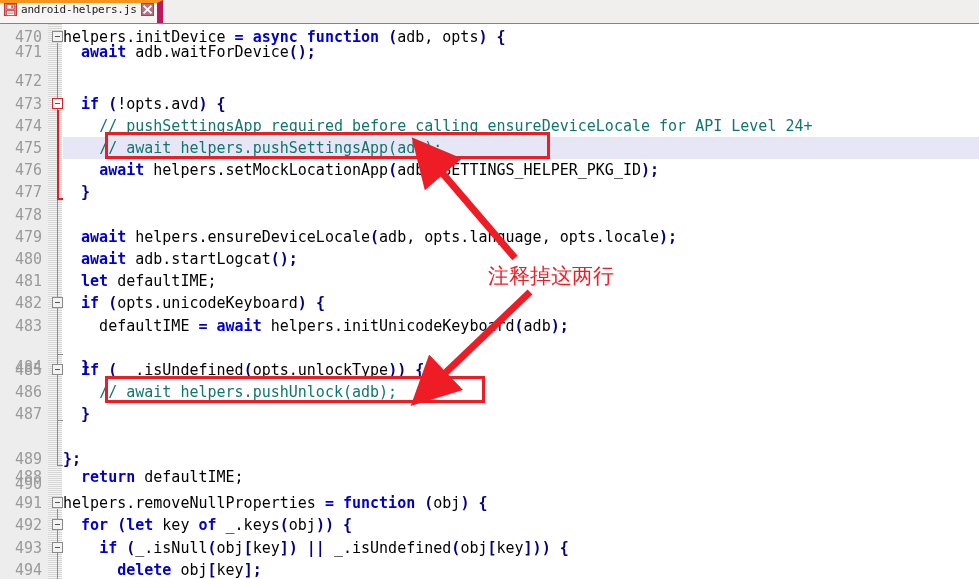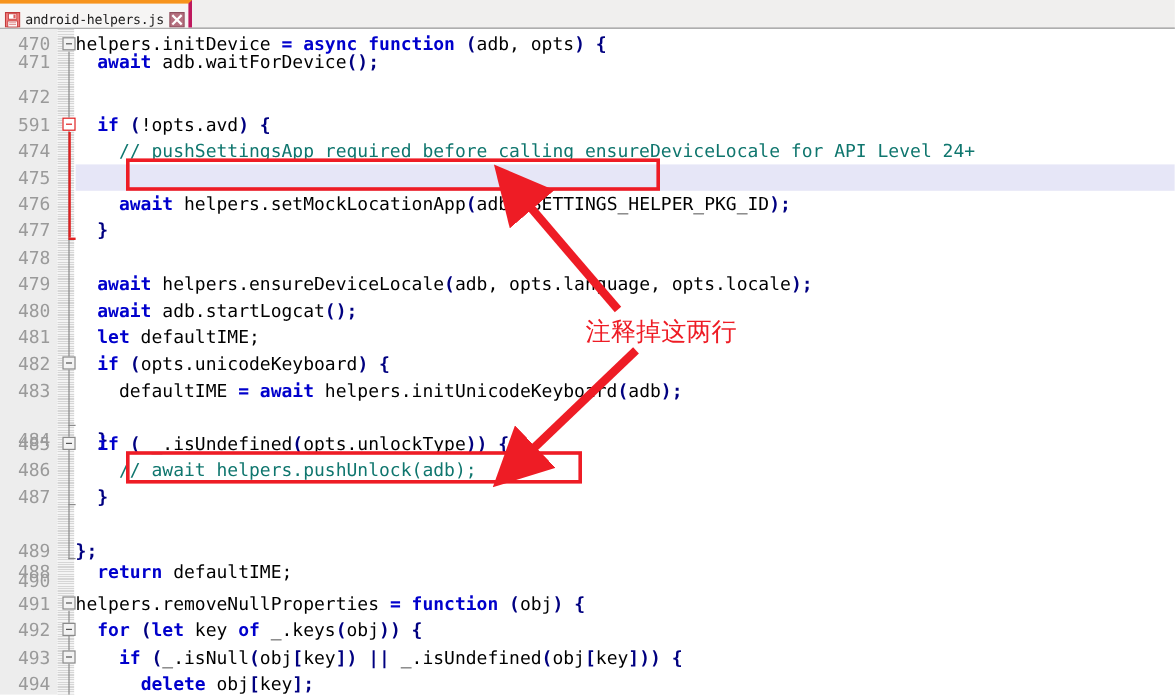--- a/index.html
+++ b/index.html
@@ -23,23 +23,23 @@
     box-sizing: border-box;
     display: flex;
     align-items: flex-end;
     position: relative;
   }
   #tab {
     height: 23px;
     box-sizing: border-box;
     background: #f6f5f4;
     border-top: 3px solid #f7941d;
-    border-right: 3px solid #be185d;
+    border-right: 6px solid #be185d;
     display: flex;
-    align-items: flex-end;
+    align-items: flex-start;
     padding: 0 3px 0 4px;
     gap: 4px;
     margin-bottom: 0;
   }
   .floppy {
     width: 13px;
     height: 13px;
     position: relative;
     flex: none;
   }
@@ -201,23 +201,23 @@
 </div>
 
 <div id="editor">
   <div id="gutter"></div>
   <div id="gutter-sep"></div>
   <div id="gutter-sep2"></div>
   <div id="lines">
       <div class="line" style="top: 2px;"><div class="linenum">470</div><div class="codecell"><span class="codetext"><span class="pl">helpers.initDevice </span><span class="kw">=</span><span class="pl"> </span><span class="kw">async function</span><span class="pl"> </span><span class="pn">(</span><span class="pl">adb, opts</span><span class="pn">)</span><span class="pl"> </span><span class="pn">{</span></span></div></div>
       <div class="line" style="top: 17px;"><div class="linenum">471</div><div class="codecell"><span class="codetext"><span class="pl">  </span><span class="kw">await</span><span class="pl"> adb.waitForDevice</span><span class="pn">()</span><span class="pn">;</span></span></div></div>
       <div class="line" style="top: 46.4px;"><div class="linenum">472</div><div class="codecell"><span class="codetext"></span></div></div>
-      <div class="line" style="top: 68.6px;"><div class="linenum">591</div><div class="codecell"><span class="codetext"><span class="pl">  </span><span class="kw">if</span><span class="pl"> </span><span class="pn">(</span><span class="pl">!opts.avd</span><span class="pn">)</span><span class="pl"> </span><span class="pn">{</span></span></div></div>
+      <div class="line" style="top: 68.6px;"><div class="linenum">473</div><div class="codecell"><span class="codetext"><span class="pl">  </span><span class="kw">if</span><span class="pl"> </span><span class="pn">(</span><span class="pl">!opts.avd</span><span class="pn">)</span><span class="pl"> </span><span class="pn">{</span></span></div></div>
       <div class="line" style="top: 90.8px;"><div class="linenum">474</div><div class="codecell"><span class="codetext"><span class="pl">    </span><span class="cm">// pushSettingsApp required before calling ensureDeviceLocale for API Level 24+</span></span></div></div>
-      <div class="line hl" style="top: 113px;"><div class="linenum">475</div><div class="codecell"><span class="codetext"><span class="pl">    </span></span></div></div>
+      <div class="line hl" style="top: 113px;"><div class="linenum">475</div><div class="codecell"><span class="codetext"><span class="pl">    </span><span class="cm">// await helpers.pushSettingsApp(adb);</span></span></div></div>
       <div class="line" style="top: 135.2px;"><div class="linenum">476</div><div class="codecell"><span class="codetext"><span class="pl">    </span><span class="kw">await</span><span class="pl"> helpers.setMockLocationApp</span><span class="pn">(</span><span class="pl">adb, SETTINGS_HELPER_PKG_ID</span><span class="pn">)</span><span class="pn">;</span></span></div></div>
       <div class="line" style="top: 157.4px;"><div class="linenum">477</div><div class="codecell"><span class="codetext"><span class="pl">  </span><span class="pn">}</span></span></div></div>
       <div class="line" style="top: 179.6px;"><div class="linenum">478</div><div class="codecell"><span class="codetext"></span></div></div>
       <div class="line" style="top: 201.8px;"><div class="linenum">479</div><div class="codecell"><span class="codetext"><span class="pl">  </span><span class="kw">await</span><span class="pl"> helpers.ensureDeviceLocale</span><span class="pn">(</span><span class="pl">adb, opts.language, opts.locale</span><span class="pn">)</span><span class="pn">;</span></span></div></div>
       <div class="line" style="top: 224px;"><div class="linenum">480</div><div class="codecell"><span class="codetext"><span class="pl">  </span><span class="kw">await</span><span class="pl"> adb.startLogcat</span><span class="pn">()</span><span class="pn">;</span></span></div></div>
       <div class="line" style="top: 246.2px;"><div class="linenum">481</div><div class="codecell"><span class="codetext"><span class="pl">  </span><span class="kw">let</span><span class="pl"> defaultIME;</span></span></div></div>
       <div class="line" style="top: 268.4px;"><div class="linenum">482</div><div class="codecell"><span class="codetext"><span class="pl">  </span><span class="kw">if</span><span class="pl"> </span><span class="pn">(</span><span class="pl">opts.unicodeKeyboard</span><span class="pn">)</span><span class="pl"> </span><span class="pn">{</span></span></div></div>
       <div class="line" style="top: 290.6px;"><div class="linenum">483</div><div class="codecell"><span class="codetext"><span class="pl">    defaultIME </span><span class="kw">=</span><span class="pl"> </span><span class="kw">await</span><span class="pl"> helpers.initUnicodeKeyboard</span><span class="pn">(</span><span class="pl">adb</span><span class="pn">)</span><span class="pn">;</span></span></div></div>
       <div class="line" style="top: 312.8px; margin-top: 19px;"><div class="linenum">484</div><div class="codecell"><span class="codetext"><span class="pl">  </span><span class="pn">}</span></span></div></div>
       <div class="line" style="top: 335px;"><div class="linenum">485</div><div class="codecell"><span class="codetext"><span class="pl">  </span><span class="kw">if</span><span class="pl"> </span><span class="pn">(</span><span class="pl"> _.isUndefined</span><span class="pn">(</span><span class="pl">opts.unlockType</span><span class="pn">))</span><span class="pl"> </span><span class="pn">{</span></span></div></div>

